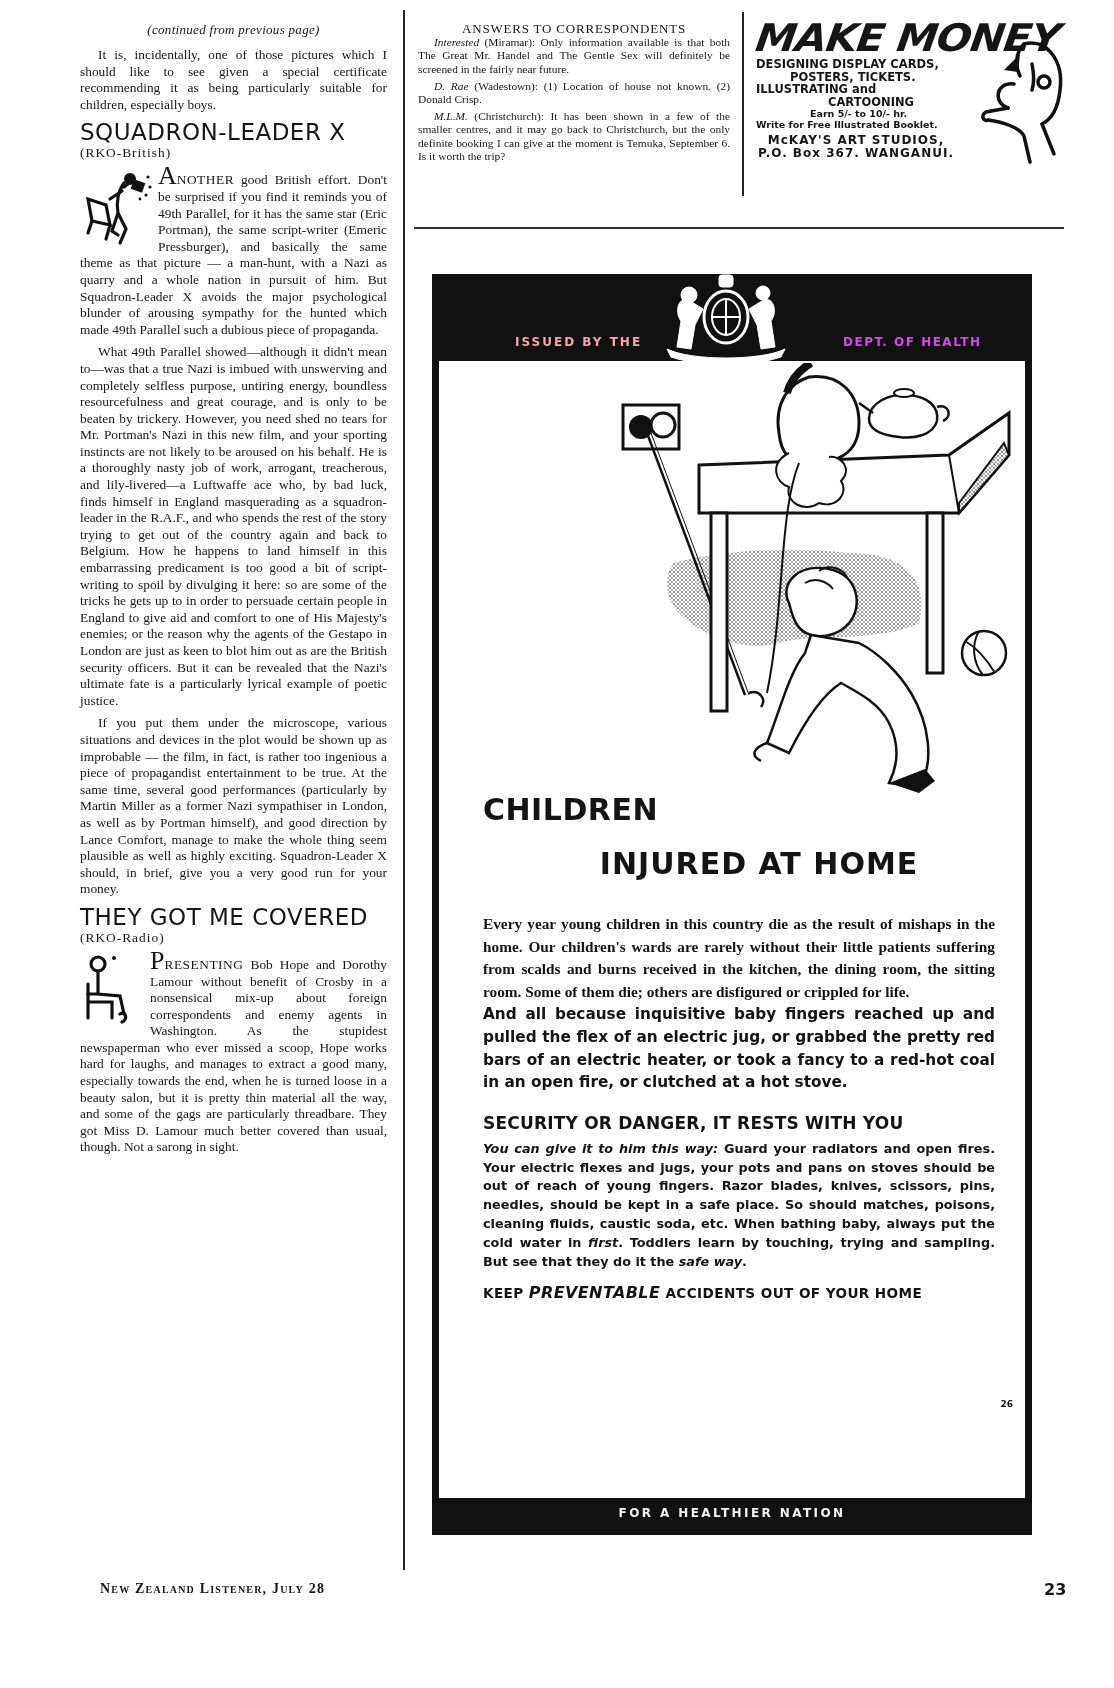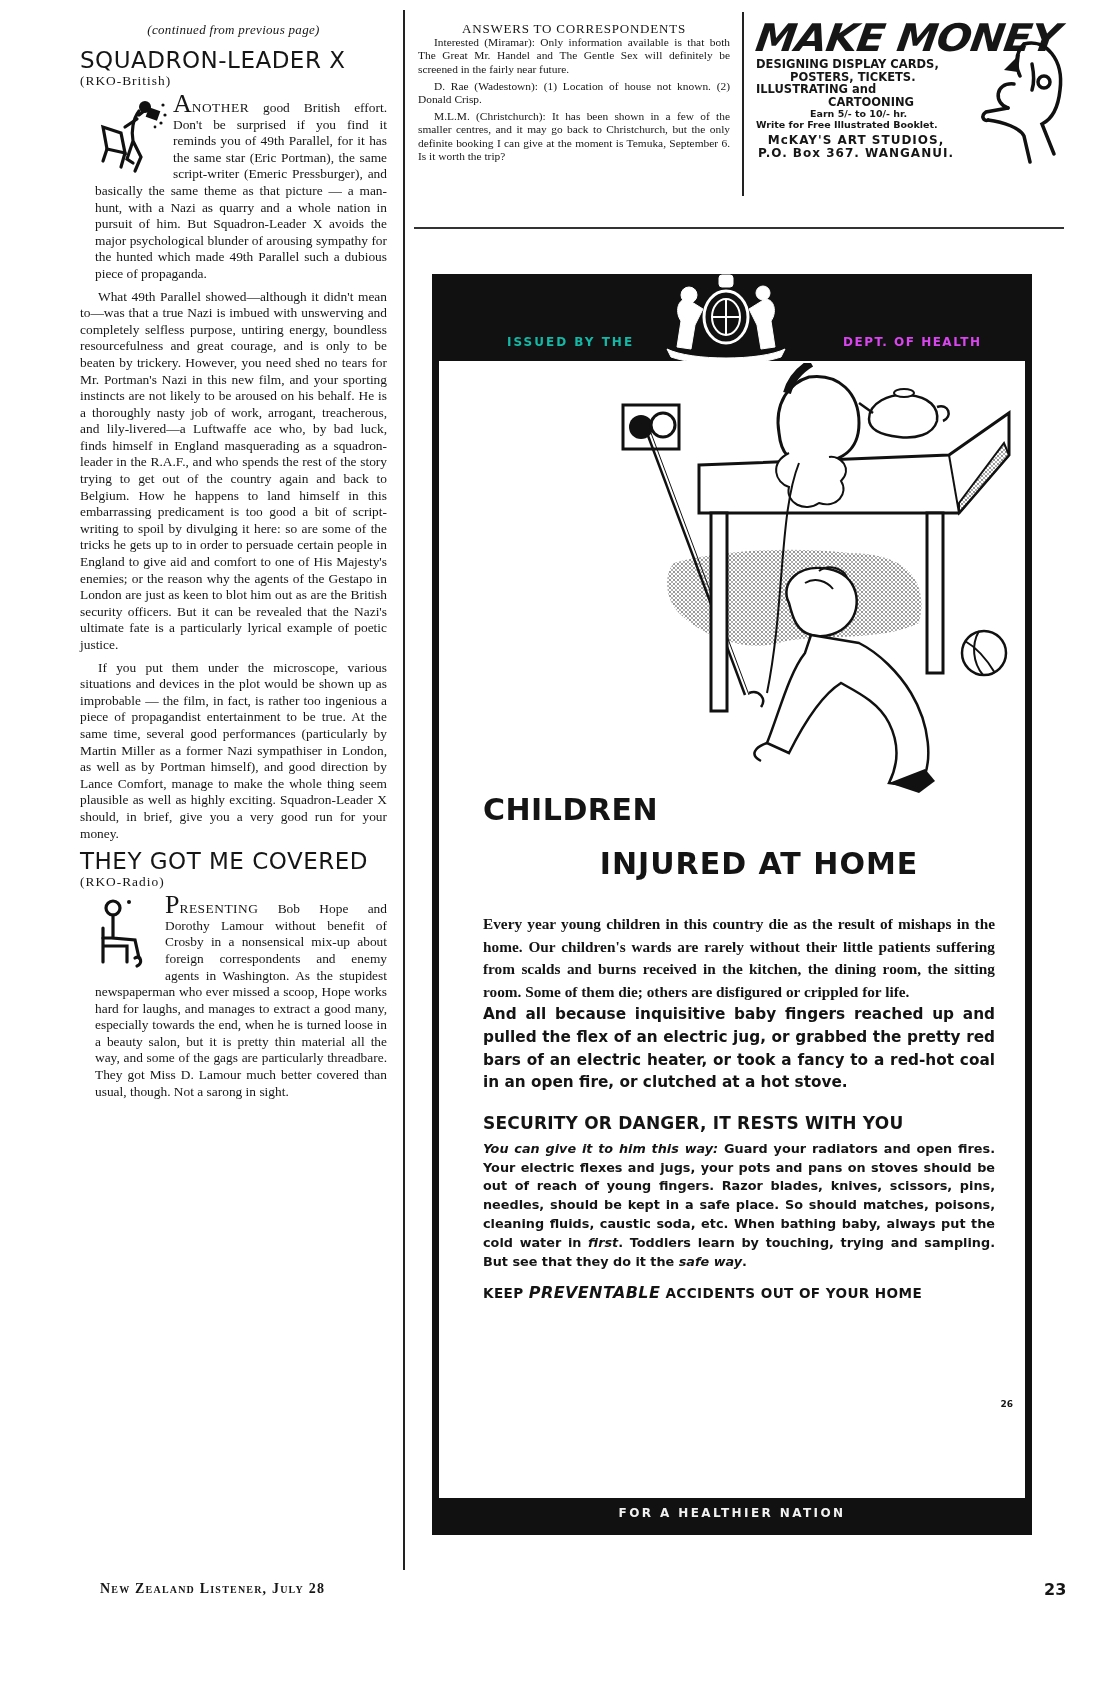--- a/index.html
+++ b/index.html
@@ -5,51 +5,51 @@
     * { box-sizing: border-box; margin: 0; padding: 0; }
     html, body { width: 1114px; height: 1688px; background: #ffffff; overflow: hidden; }
     body { position: relative; color: #161616; font-family: "Liberation Serif", "DejaVu Serif", serif; }
 
     
     .left-col { position: absolute; left: 80px; top: 22px; width: 307px; }
     .continued { font-style: italic; font-size: 13px; text-align: center; margin-bottom: 9px; letter-spacing: 0.3px; }
     .para { font-size: 13.4px; line-height: 16.6px; text-align: justify; text-indent: 18px; margin-bottom: 6px; }
     .review-title { font-family: "DejaVu Sans", "Liberation Sans", sans-serif; font-size: 23px; font-weight: normal; letter-spacing: 0.5px; line-height: 26px; }
     .review-studio { font-size: 13.4px; letter-spacing: 1px; margin-bottom: 6px; }
-    .lead-block { position: relative; margin-left: 15px; }
+    .lead-block { position: relative; }
     .cartoon { float: left; width: 74px; height: 80px; margin-right: 4px; margin-top: 2px; }
     .dropcap { font-size: 26px; line-height: 18px; float: none; }
     .lead-first { font-size: 13.4px; line-height: 16.6px; text-align: justify; }
     .lead-first .caps { letter-spacing: 0.5px; }
 
     .footer-left { position: absolute; left: 100px; top: 1581px; font-family: "Liberation Serif", serif; font-weight: bold; font-size: 14px; letter-spacing: 1.2px; font-variant: small-caps; }
 
     
     .col-rule { position: absolute; left: 403px; top: 10px; width: 1.5px; height: 1560px; background: #222; }
 
     
     .answers { position: absolute; left: 418px; top: 22px; width: 312px; font-size: 11.4px; line-height: 13.2px; }
     .answers h3 { font-size: 13px; font-weight: normal; letter-spacing: 0.8px; text-align: center; margin-bottom: 1px; }
     .answers p { text-align: justify; text-indent: 16px; margin-bottom: 4px; }
-    .answers .name { }
+    .answers .name { font-style: italic; }
     .answers-rule { position: absolute; left: 742px; top: 12px; width: 1.5px; height: 184px; background: #222; }
     .top-rule { position: absolute; left: 414px; top: 227px; width: 650px; height: 2px; background: #333; }
 
     
     .mm-ad { position: absolute; left: 756px; top: 18px; width: 310px; height: 150px; font-family: "DejaVu Sans", "Liberation Sans", sans-serif; }
     .mm-title { font-size: 38px; font-weight: 900; font-style: italic; letter-spacing: -1px; line-height: 40px; transform: skewX(-8deg) scaleX(1.08); transform-origin: left; font-family: "DejaVu Sans", sans-serif; }
     .mm-line { font-size: 11.5px; font-weight: bold; line-height: 12.5px; white-space: nowrap; }
     .mm-small { font-size: 9.5px; font-weight: bold; line-height: 11px; white-space: nowrap; }
     .mm-studio { font-size: 12px; font-weight: bold; line-height: 13px; letter-spacing: 1px; text-align: center; width: 200px; margin-top: 4px; }
     .mm-face { position: absolute; right: 0; top: 6px; width: 92px; height: 140px; }
 
     
     .health-ad { position: absolute; left: 432px; top: 274px; width: 600px; height: 1261px; border: 7px solid #111; background: #fff; }
     .ad-header { position: absolute; left: 0; top: 0; width: 100%; height: 80px; background: #111; }
-    .ad-header .issued { position: absolute; left: 68px; top: 54px; color: #14b8a6; font-family: "DejaVu Sans", sans-serif; font-size: 12px; font-weight: bold; letter-spacing: 2px; }
+    .ad-header .issued { position: absolute; left: 76px; top: 54px; color: #fca5a5; font-family: "DejaVu Sans", sans-serif; font-size: 12px; font-weight: bold; letter-spacing: 2px; }
     .ad-header .dept { position: absolute; left: 404px; top: 54px; color: #d946ef; font-family: "DejaVu Sans", sans-serif; font-size: 12px; font-weight: bold; letter-spacing: 1.5px; }
     .crest { position: absolute; left: 212px; top: -12px; width: 150px; height: 96px; }
     .illus { position: absolute; left: 10px; top: 82px; width: 580px; height: 440px; }
     .ad-body { position: absolute; left: 44px; top: 512px; width: 512px; font-family: "DejaVu Sans", "Liberation Sans", sans-serif; font-weight: bold; color: #141414; }
     .h-children { font-size: 30px; font-weight: 900; letter-spacing: 0.5px; line-height: 34px; }
     .h-injured { font-size: 30px; font-weight: 900; letter-spacing: 1px; line-height: 34px; text-align: center; margin-top: 20px; padding-left: 40px; }
     .ad-p { font-size: 15.3px; line-height: 22.6px; text-align: justify; }
     .ad-p.first { margin-top: 32px; font-family: Liberation Serif, serif; }
     .ad-sub { font-size: 17px; line-height: 22px; margin-top: 18px; letter-spacing: 0.2px; }
     .ad-small { font-size: 12.8px; line-height: 18.8px; text-align: justify; margin-top: 2px; }
@@ -59,20 +59,21 @@
     .ad-code { position: absolute; right: 12px; top: 1118px; font-family: "DejaVu Sans", sans-serif; font-size: 9px; font-weight: bold; }
     .ad-footer { position: absolute; left: 0; bottom: 0; width: 100%; height: 30px; background: #111; color: #f2f2f2; text-align: center; font-family: "DejaVu Sans", sans-serif; font-size: 12px; font-weight: bold; letter-spacing: 2.4px; line-height: 30px; }
 
     .page-num { position: absolute; left: 1044px; top: 1580px; font-family: "DejaVu Sans", sans-serif; font-size: 16px; font-weight: 900; }
   </style>
 </head>
 <body>
 
 <div class="left-col">
   <div class="continued">(continued from previous page)</div>
+  <p class="para">It is, incidentally, one of those pictures which I should like to see given a special certificate recommending it as being particularly suitable for children, especially boys.</p>
 
   <h2 class="review-title">SQUADRON-LEADER X</h2>
   <div class="review-studio">(RKO-British)</div>
   <div class="lead-block">
     <svg class="cartoon" viewBox="0 0 74 80">
       <g stroke="#111" stroke-width="3.2" fill="none" stroke-linecap="round">
         <path d="M8 30 L12 52 L30 56 L26 36 Z"></path>
         <path d="M12 52 L8 64 M30 56 L26 70"></path>
         <path d="M44 14 C38 22 36 34 38 44 L32 62 L38 66 M38 44 L46 60 L40 74"></path>
         <path d="M42 22 L30 30 M44 18 L54 10"></path>

